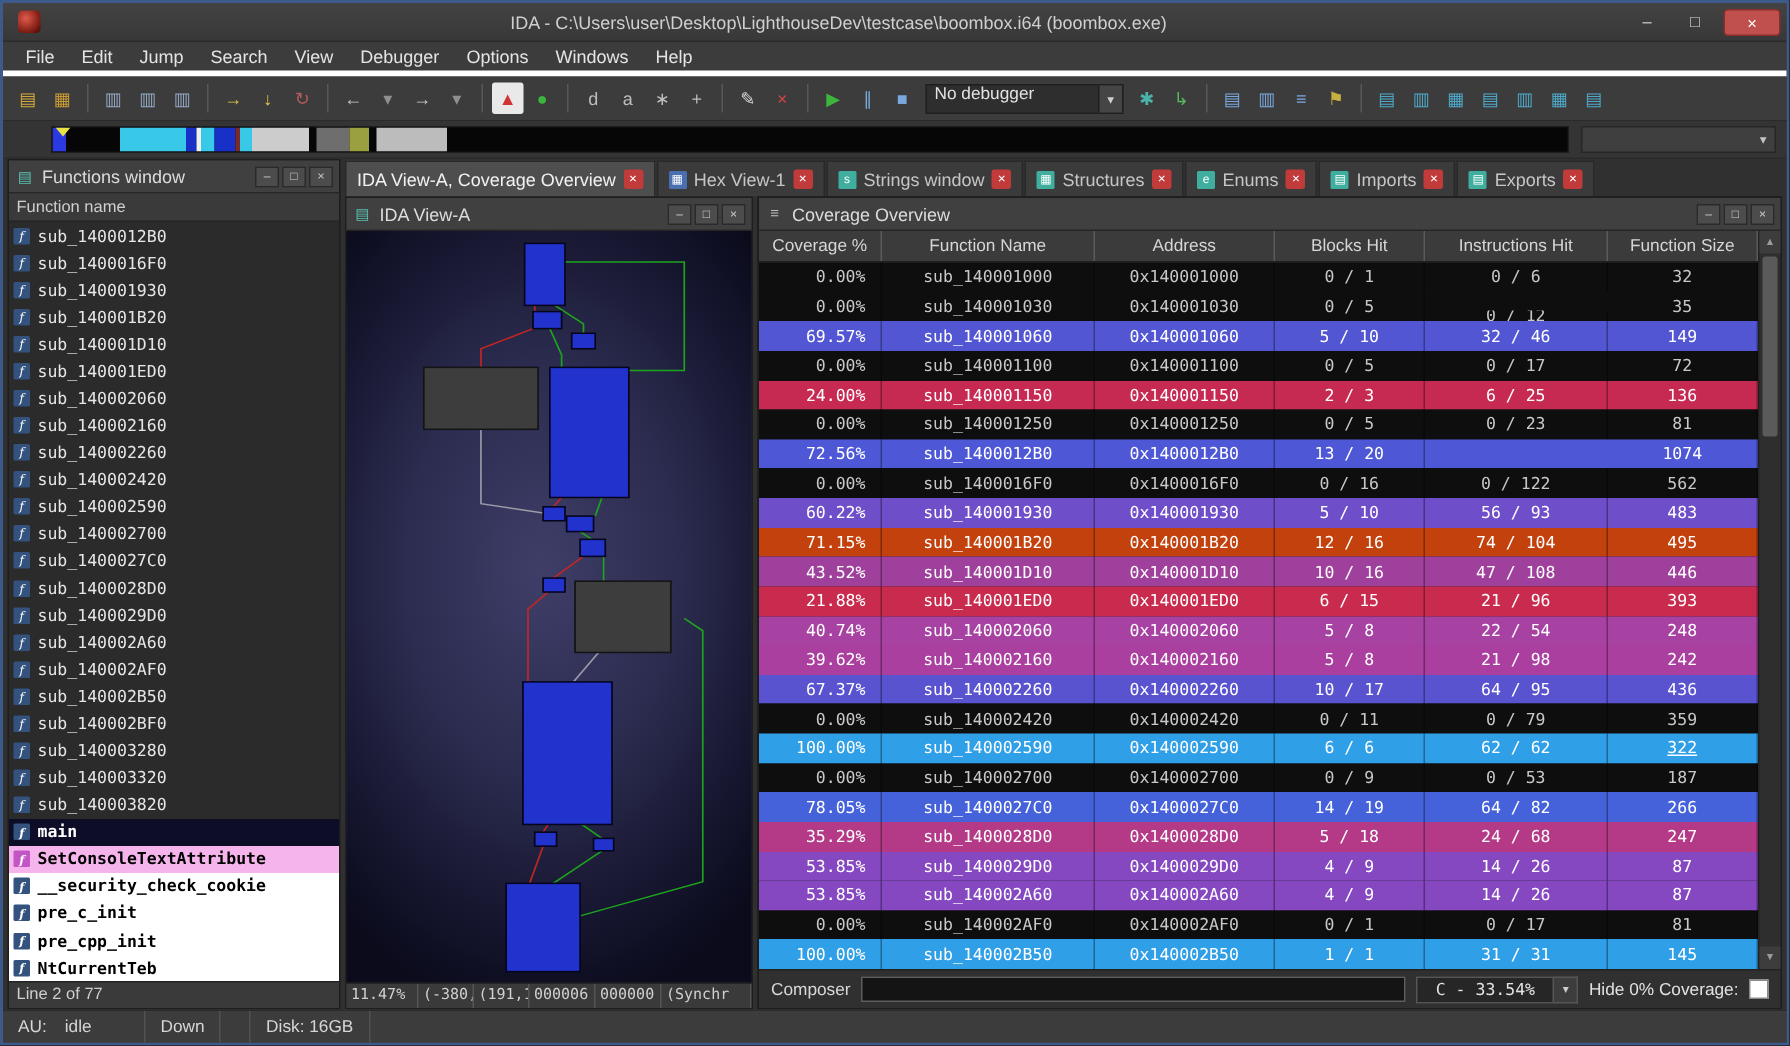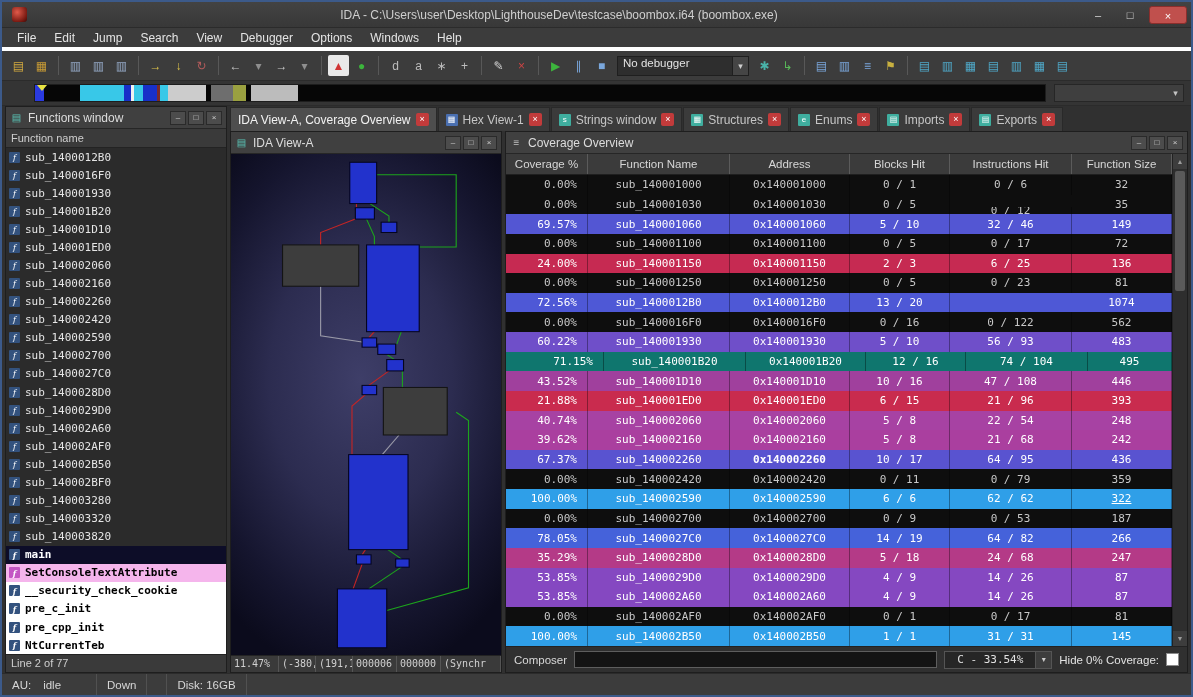--- a/index.html
+++ b/index.html
@@ -514,21 +514,21 @@
                     <div class="cov-cell cov-size" style="flex: 1 1 0%;">562</div>
                   </div>
                   <div class="cov-row" style="background: rgb(111, 79, 201); color: rgb(255, 255, 255);">
                     <div class="cov-cell cov-coverage" style="width: 82px;">60.22%</div>
                     <div class="cov-cell cov-name" style="width: 142px;">sub_140001930</div>
                     <div class="cov-cell cov-address" style="width: 120px;">0x140001930</div>
                     <div class="cov-cell cov-blocks" style="width: 100px;">5 / 10</div>
                     <div class="cov-cell cov-instructions" style="width: 122px;">56 / 93</div>
                     <div class="cov-cell cov-size" style="flex: 1 1 0%;">483</div>
                   </div>
-                  <div class="cov-row" style="background: #0f766e; color: rgb(255, 255, 255); padding-left: 16px;">
+                  <div class="cov-row" style="background: #c2410c; color: rgb(255, 255, 255);">
                     <div class="cov-cell cov-coverage" style="width: 82px;">71.15%</div>
                     <div class="cov-cell cov-name" style="width: 142px;">sub_140001B20</div>
                     <div class="cov-cell cov-address" style="width: 120px;">0x140001B20</div>
                     <div class="cov-cell cov-blocks" style="width: 100px;">12 / 16</div>
                     <div class="cov-cell cov-instructions" style="width: 122px;">74 / 104</div>
                     <div class="cov-cell cov-size" style="flex: 1 1 0%;">495</div>
                   </div>
                   <div class="cov-row" style="background: rgb(160, 64, 157); color: rgb(255, 255, 255);">
                     <div class="cov-cell cov-coverage" style="width: 82px;">43.52%</div>
                     <div class="cov-cell cov-name" style="width: 142px;">sub_140001D10</div>
@@ -551,27 +551,27 @@
                     <div class="cov-cell cov-address" style="width: 120px;">0x140002060</div>
                     <div class="cov-cell cov-blocks" style="width: 100px;">5 / 8</div>
                     <div class="cov-cell cov-instructions" style="width: 122px;">22 / 54</div>
                     <div class="cov-cell cov-size" style="flex: 1 1 0%;">248</div>
                   </div>
                   <div class="cov-row" style="background: rgb(170, 63, 159); color: rgb(255, 255, 255);">
                     <div class="cov-cell cov-coverage" style="width: 82px;">39.62%</div>
                     <div class="cov-cell cov-name" style="width: 142px;">sub_140002160</div>
                     <div class="cov-cell cov-address" style="width: 120px;">0x140002160</div>
                     <div class="cov-cell cov-blocks" style="width: 100px;">5 / 8</div>
-                    <div class="cov-cell cov-instructions" style="width: 122px;">21 / 68</div>
+                    <div class="cov-cell cov-instructions" style="width: 122px;">21 / 98</div>
                     <div class="cov-cell cov-size" style="flex: 1 1 0%;">242</div>
                   </div>
                   <div class="cov-row" style="background: rgb(89, 83, 208); color: rgb(255, 255, 255);">
                     <div class="cov-cell cov-coverage" style="width: 82px;">67.37%</div>
                     <div class="cov-cell cov-name" style="width: 142px;">sub_140002260</div>
-                    <div class="cov-cell cov-address" style="width: 120px; font-weight: bold;">0x140002260</div>
+                    <div class="cov-cell cov-address" style="width: 120px;">0x140002260</div>
                     <div class="cov-cell cov-blocks" style="width: 100px;">10 / 17</div>
                     <div class="cov-cell cov-instructions" style="width: 122px;">64 / 95</div>
                     <div class="cov-cell cov-size" style="flex: 1 1 0%;">436</div>
                   </div>
                   <div class="cov-row" style="background: rgb(14, 14, 14); color: rgb(200, 200, 200);">
                     <div class="cov-cell cov-coverage" style="width: 82px;">0.00%</div>
                     <div class="cov-cell cov-name" style="width: 142px;">sub_140002420</div>
                     <div class="cov-cell cov-address" style="width: 120px;">0x140002420</div>
                     <div class="cov-cell cov-blocks" style="width: 100px;">0 / 11</div>
                     <div class="cov-cell cov-instructions" style="width: 122px;">0 / 79</div>

